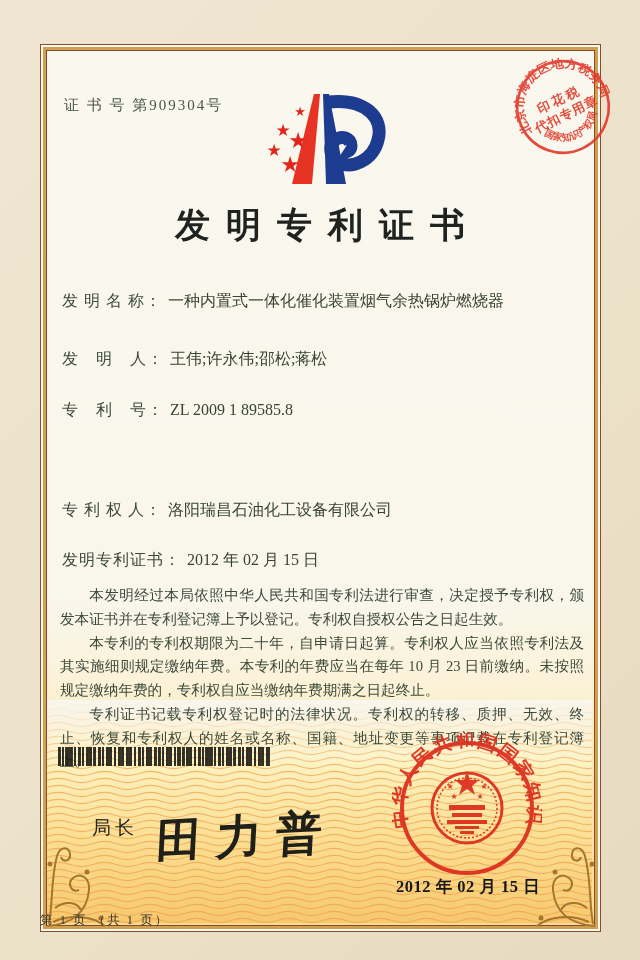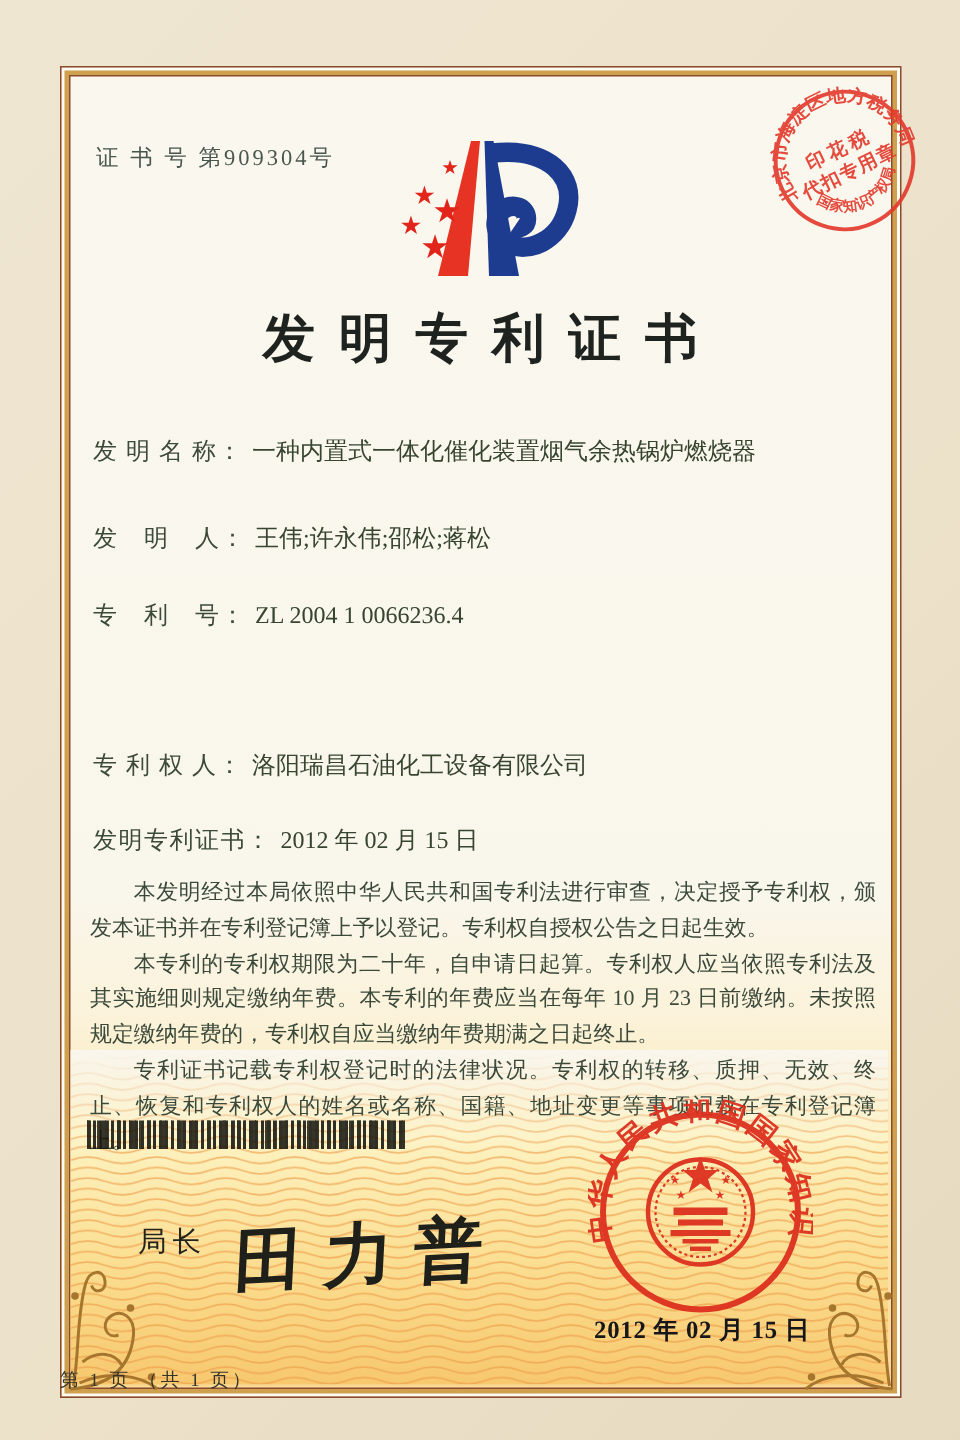--- a/index.html
+++ b/index.html
@@ -110,21 +110,21 @@
 
     <div class="title">发明专利证书</div>
 
     <div class="fieldrow" style="top:291px">
       <span class="lab">发 明 名 称：</span><span class="val">一种内置式一体化催化装置烟气余热锅炉燃烧器</span>
     </div>
     <div class="fieldrow" style="top:349px">
       <span class="lab">发　明　人：</span><span class="val">王伟;许永伟;邵松;蒋松</span>
     </div>
     <div class="fieldrow" style="top:400px">
-      <span class="lab">专　利　号：</span><span class="val">ZL 2004 1 0066236.4</span>
+      <span class="lab">专　利　号：</span><span class="val">ZL 2009 1 89585.8</span>
     </div>
     <div class="fieldrow" style="top:500px">
       <span class="lab">专 利 权 人：</span><span class="val">洛阳瑞昌石油化工设备有限公司</span>
     </div>
     <div class="fieldrow" style="top:550px">
       <span class="lab">发明专利证书：</span><span class="val">2012 年 02 月 15 日</span>
     </div>
 
     <div class="bodytext">
       <p>本发明经过本局依照中华人民共和国专利法进行审查，决定授予专利权，颁发本证书并在专利登记簿上予以登记。专利权自授权公告之日起生效。</p>

